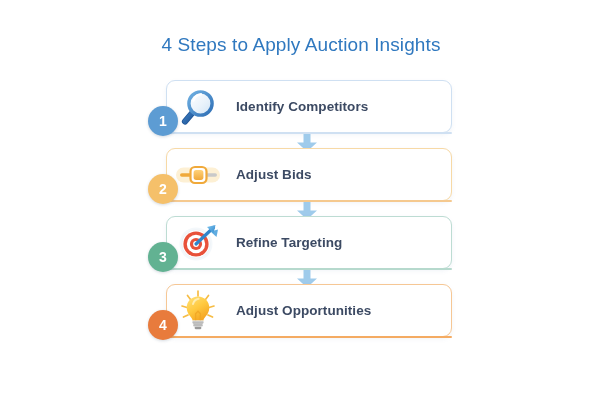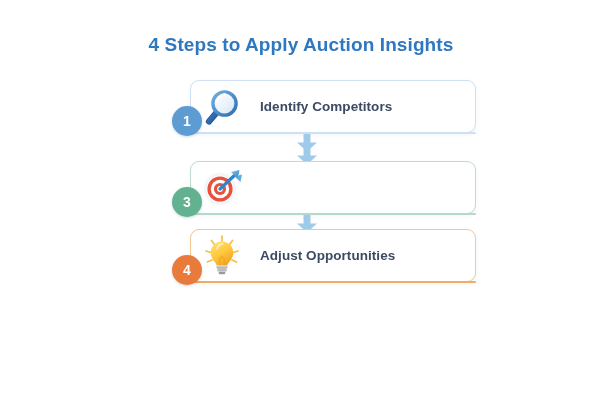--- a/index.html
+++ b/index.html
@@ -22,37 +22,36 @@
   }
 
   
   .title {
     position: absolute;
     left: 0;
     top: 34px;
     width: 602px;
     text-align: center;
     font-size: 19px;
-    font-weight: bold;
+    font-weight: normal;
     color: #2f78bf;
     letter-spacing: 0.1px;
   }
 
   
   .flow {
     position: absolute;
     left: 166px;
     top: 80px;
     width: 288px;
   }
 
   .step-row {
     position: relative;
     height: 55px;
-    margin-left: 24px;
   }
 
   .card {
     position: absolute;
     left: 0;
     top: 0;
     width: 286px;
     height: 53px;
     box-sizing: border-box;
     background: #ffffff;
@@ -179,20 +178,43 @@
       <div class="step-label">Identify Competitors</div>
       <div class="badge badge-1">1</div>
     </div>
 
     <div class="connector">
       <svg width="26" height="18" viewBox="0 0 26 18">
         <path d="M9.5 0 H16.5 V8.5 H23 L13 17.5 L3 8.5 H9.5 Z" fill="#9fcbeb"></path>
       </svg>
     </div>
 
+    <div class="step-row">
+      <div class="card accent-amber"></div>
+      <div class="card-underline ul-amber"></div>
+
+      <div class="icon-slot">
+        <svg width="48" height="30" viewBox="0 0 48 30">
+          <defs>
+            <linearGradient id="slHandle" x1="0" y1="0" x2="0" y2="1">
+              <stop offset="0%" stop-color="#ffd27a"></stop>
+              <stop offset="100%" stop-color="#f0a93a"></stop>
+            </linearGradient>
+          </defs>
+          <rect x="2" y="7.5" width="44" height="15" rx="7.5" fill="#fdf0d4"></rect>
+          <rect x="6" y="13.2" width="12" height="3.6" rx="1.8" fill="#f0a93a"></rect>
+          <rect x="29" y="13.2" width="14" height="3.6" rx="1.8" fill="#c9c9c9"></rect>
+          <rect x="16.5" y="7" width="16" height="16" rx="4.5" fill="#ffffff" stroke="#f0a93a" stroke-width="2.2"></rect>
+          <rect x="19.6" y="10.1" width="9.8" height="9.8" rx="2.6" fill="url(#slHandle)"></rect>
+        </svg>
+      </div>
+
+      <div class="step-label">Adjust Bids</div>
+      <div class="badge badge-2">2</div>
+    </div>
 
     <div class="connector">
       <svg width="26" height="18" viewBox="0 0 26 18">
         <path d="M9.5 0 H16.5 V8.5 H23 L13 17.5 L3 8.5 H9.5 Z" fill="#9fcbeb"></path>
       </svg>
     </div>
 
     <div class="step-row">
       <div class="card accent-green"></div>
       <div class="card-underline ul-green"></div>
@@ -210,20 +232,21 @@
           <circle cx="21" cy="24" r="12.6" fill="#e8513a"></circle>
           <circle cx="21" cy="24" r="9.2" fill="#ffffff"></circle>
           <circle cx="21" cy="24" r="6.1" fill="#e8513a"></circle>
           <circle cx="21" cy="24" r="2.9" fill="#ffffff"></circle>
           <line x1="21" y1="24" x2="38.5" y2="7.5" stroke="#2f85cc" stroke-width="3.2" stroke-linecap="round"></line>
           <path d="M32 7 L40.5 5 L38.5 13.5 Z" fill="url(#dartFin)"></path>
           <path d="M35.5 11.5 L43 9.5 L41.5 17 Z" fill="#4fa3dd" opacity="0.9"></path>
         </svg>
       </div>
 
+      <div class="step-label">Refine Targeting</div>
       <div class="badge badge-3">3</div>
     </div>
 
     <div class="connector">
       <svg width="26" height="18" viewBox="0 0 26 18">
         <path d="M9.5 0 H16.5 V8.5 H23 L13 17.5 L3 8.5 H9.5 Z" fill="#9fcbeb"></path>
       </svg>
     </div>
 
     <div class="step-row">

